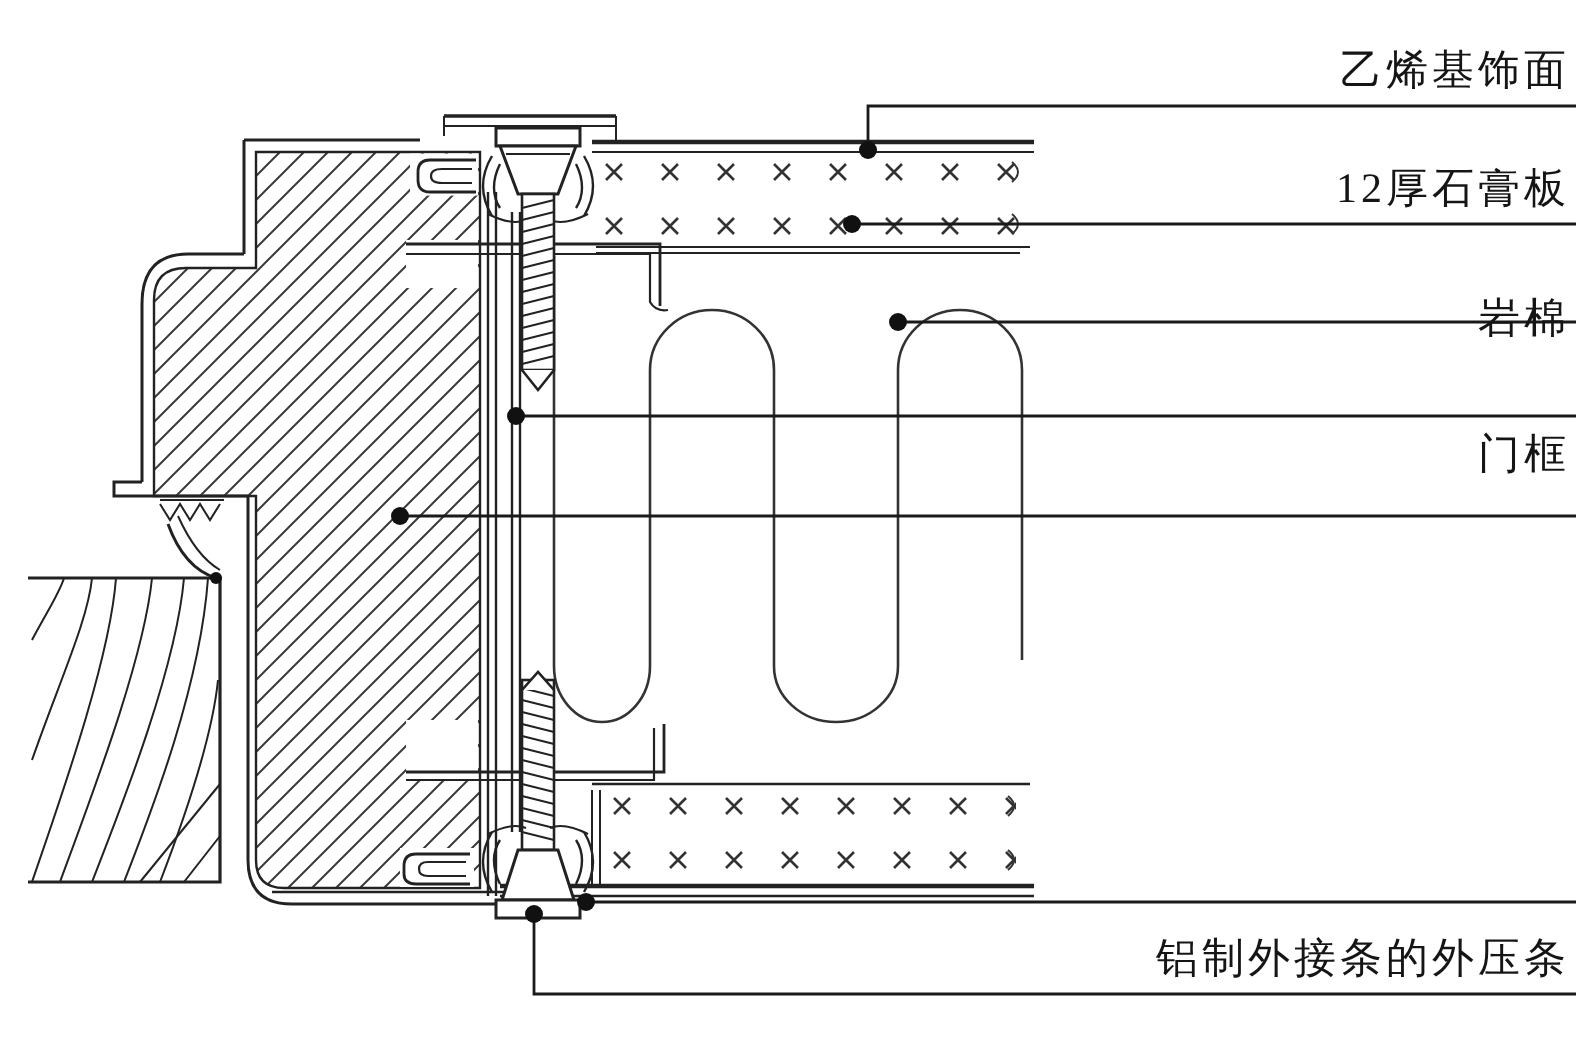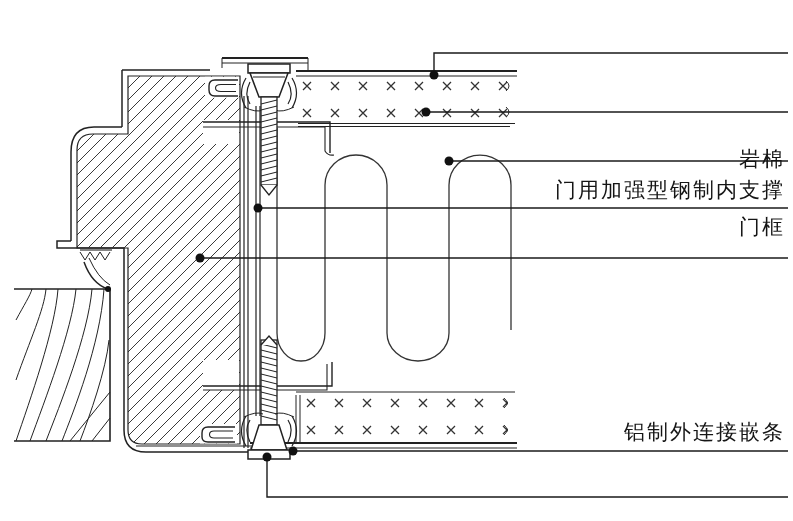--- a/index.html
+++ b/index.html
@@ -160,18 +160,19 @@
       <circle cx="434" cy="75" r="4.5"></circle>
       <circle cx="426" cy="112" r="4.5"></circle>
       <circle cx="449" cy="161" r="4.5"></circle>
       <circle cx="258" cy="208" r="4.5"></circle>
       <circle cx="200" cy="258" r="4.5"></circle>
       <circle cx="293" cy="451" r="4.5"></circle>
       <circle cx="267" cy="457" r="4.5"></circle>
     </g>
   </svg>
 
+  <div class="callout" style="top:24px">乙烯基饰面</div>
+  <div class="callout" style="top:83px">12厚石膏板</div>
   <div class="callout" style="top:148px">岩棉</div>
-  <div class="callout" style="top:179px">门用加强型钢制内支撑</div>
   <div class="callout" style="top:216px">门框</div>
-  <div class="callout" style="top:421px">铝制外连接嵌条</div>
+  <div class="callout" style="top:468px">铝制外接条的外压条</div>
 
 </div>
 
 </body></html>

